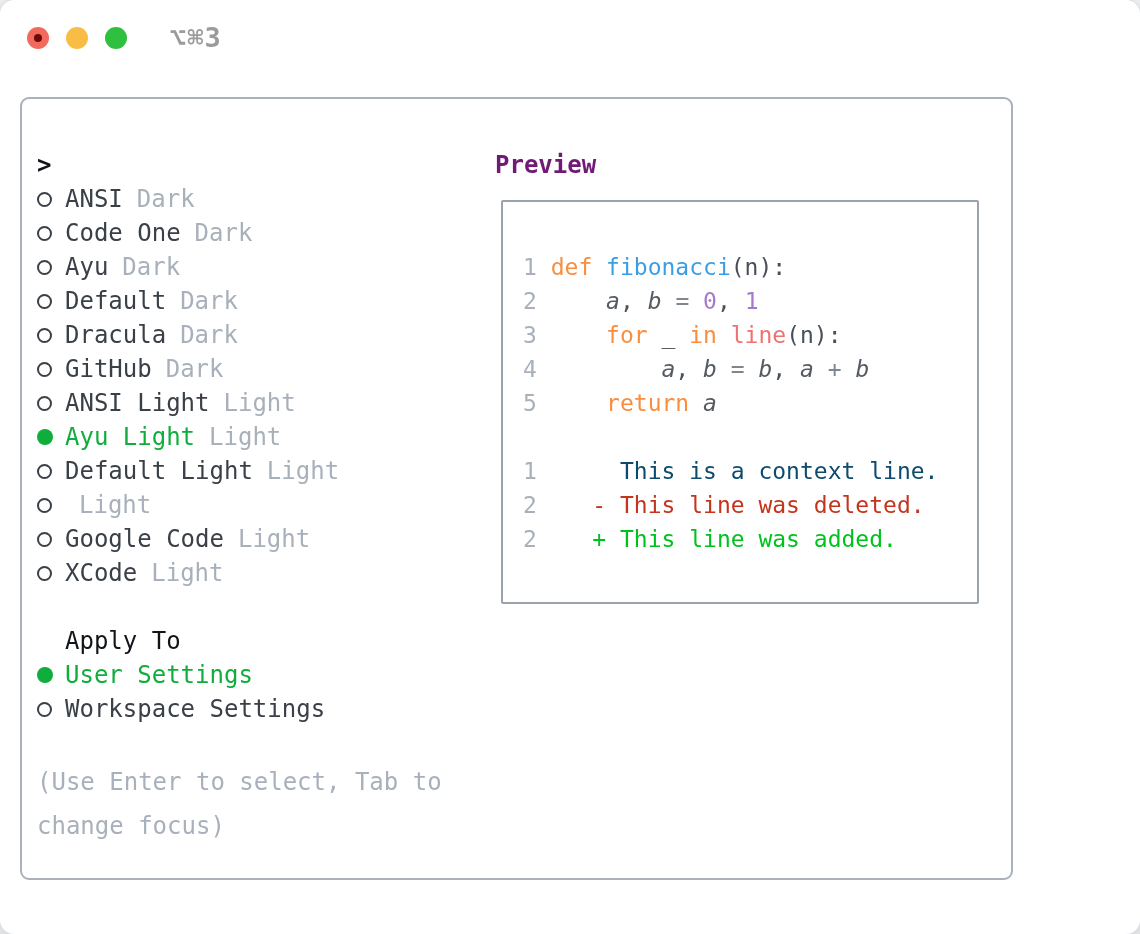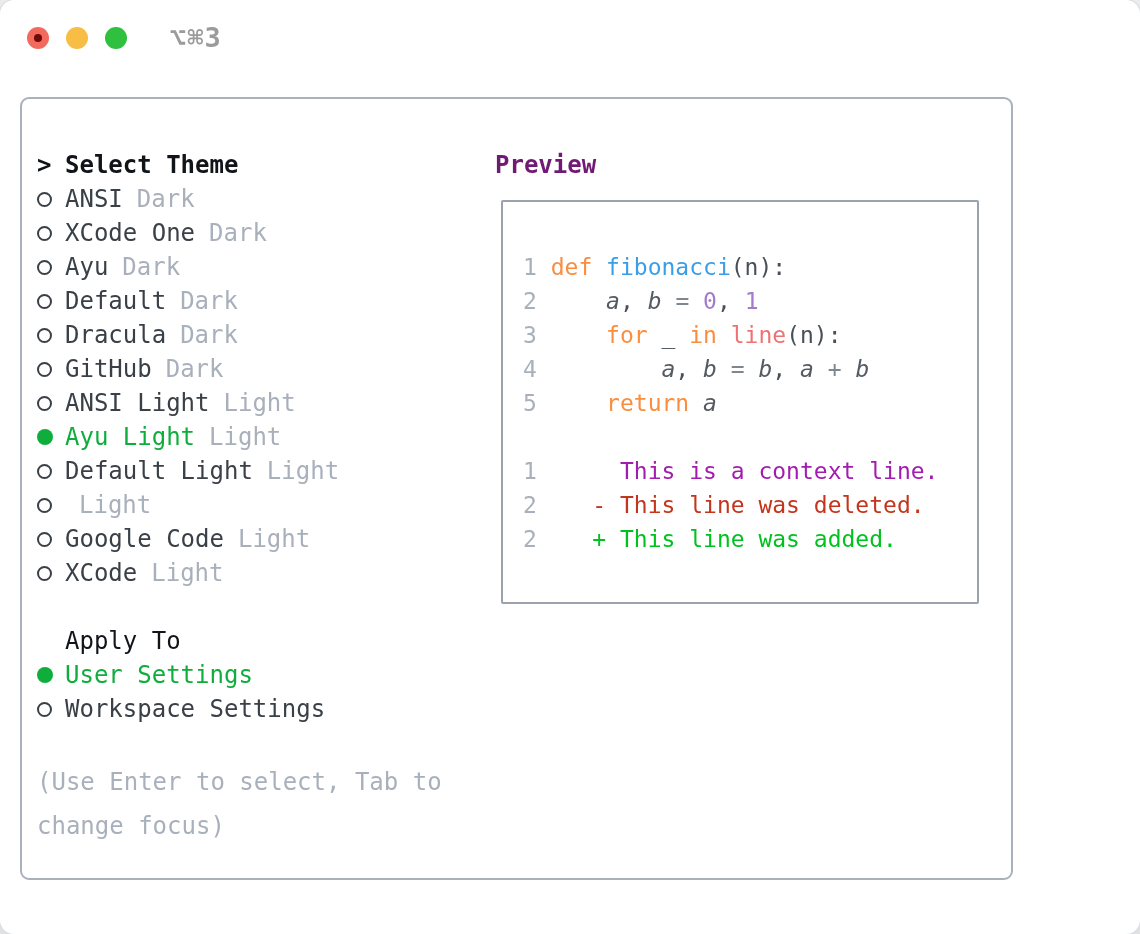--- a/index.html
+++ b/index.html
@@ -53,21 +53,21 @@
   }
   .codeline { height:34px; line-height:34px; font-size:23px; white-space:pre; color:#484f58; }
   .blankline { height:34px; }
   .lnum { color:#a8b1bb; }
   .c-keyword { color:var(--keyword_orange); }
   .c-func    { color:var(--function_blue); }
   .c-num     { color:var(--number_purple); }
   .c-builtin { color:var(--builtin_coral); }
   .c-op      { color:#7e868f; }
   .c-var     { color:#555b63; font-style:italic; }
-  .d-context { color:#a21caf;margin-top:36px; }
+  .d-context { color:#0c4a6e;margin-top:36px; }
   .d-deleted { color:var(--deleted_red); }
   .d-added   { color:var(--added_green); }
 </style>
 </head>
 <body>
 
 <div class="window">
 
   <div class="titlebar">
     <div class="lights">
@@ -78,36 +78,35 @@
     <span class="shortcut">⌥⌘3</span>
   </div>
 
   <div class="panel">
 
     <div class="left">
       <div class="row">
         <span class="marker">
           <span class="prompt">&gt;</span>
         </span>
-        <span class="hdr">Select Theme</span>
       </div>
 
       <div id="theme-list">
           <div class="row theme-row">
             <span class="marker">
               <span class="radio"></span>
             </span>
             <span class="theme-name">ANSI</span>
             <span class="tag">Dark</span>
           </div>
           <div class="row theme-row">
             <span class="marker">
               <span class="radio"></span>
             </span>
-            <span class="theme-name">XCode One</span>
+            <span class="theme-name">Code One</span>
             <span class="tag">Dark</span>
           </div>
           <div class="row theme-row">
             <span class="marker">
               <span class="radio"></span>
             </span>
             <span class="theme-name">Ayu</span>
             <span class="tag">Dark</span>
           </div>
           <div class="row theme-row">

